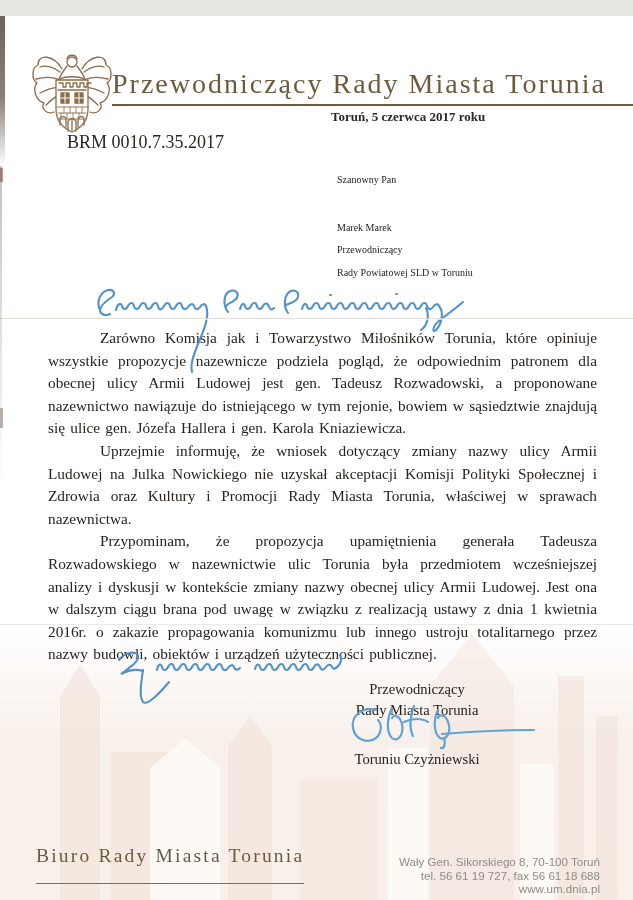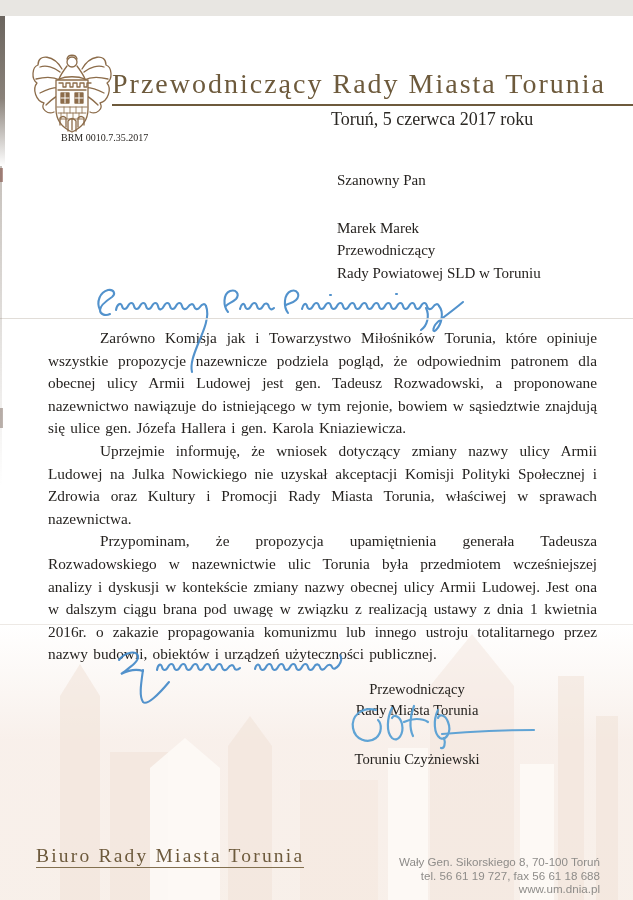--- a/index.html
+++ b/index.html
@@ -22,43 +22,43 @@
   .fold-line-1{position:absolute;left:0;top:302px;width:633px;height:1px;background:#dcd8d2;opacity:.85;z-index:5;}
   .fold-line-1:after{content:"";position:absolute;left:0;top:1px;width:633px;height:1px;background:#ffffff;opacity:.7;}
   .fold-line-2{position:absolute;left:0;top:608px;width:633px;height:1px;background:#e9e4de;opacity:.8;z-index:5;}
   
   .watermark{position:absolute;left:0;top:608px;width:633px;height:292px;z-index:1;}
   
   .coat-of-arms{position:absolute;left:28px;top:33px;width:86px;height:88px;z-index:2;}
   .page-title{position:absolute;left:112px;top:52px;z-index:2;
     font-size:28px;letter-spacing:2px;color:#6d5a3c;white-space:nowrap;font-weight:normal;margin:0;}
   .title-rule{position:absolute;left:112px;top:88px;width:521px;height:1.5px;background:#6d5a3c;z-index:2;}
-  .date-line{position:absolute;left:331px;top:93px;font-size:18px;color:#2b2824;z-index:2;}
-  .ref-number{position:absolute;left:61px;top:116px;font-size:10px;color:#2b2824;z-index:2;}
+  .date-line{position:absolute;left:331px;top:93px;font-size:13px;color:#2b2824;z-index:2;font-weight:bold;}
+  .ref-number{position:absolute;left:67px;top:116px;font-size:18px;color:#2b2824;z-index:2;}
   
-  .recipient{position:absolute;left:337px;top:153px;font-size:15px;line-height:22.5px;z-index:2;}
+  .recipient{position:absolute;left:337px;top:153px;font-size:10px;line-height:22.5px;z-index:2;}
   .recipient .gap{margin-top:25px;}
   
   .letter-body{position:absolute;left:48px;top:311px;width:549px;z-index:2;
     font-size:15.3px;line-height:22.6px;text-align:justify;word-spacing:1.5px;}
   .letter-body p{margin:0;text-indent:52px;}
   
   .hw{position:absolute;z-index:4;pointer-events:none;}
   .hw-greeting{left:90px;top:264px;width:385px;height:100px;}
   .hw-closing{left:105px;top:628px;width:250px;height:72px;}
   .hw-signature{left:346px;top:686px;width:195px;height:52px;}
   
   .sig-titles{position:absolute;left:342px;top:663px;width:150px;text-align:center;
     font-size:14.6px;line-height:21px;z-index:2;}
   .sig-name{position:absolute;left:342px;top:735px;width:150px;text-align:center;
     font-size:14.6px;z-index:2;}
   
   .footer-office{position:absolute;left:36px;top:829px;z-index:2;
     font-size:19.5px;letter-spacing:2.2px;color:#6d5a3c;white-space:nowrap;
-    border-bottom:1.5px solid #83704f;padding-bottom:0;}
+    border-bottom:1.5px solid #83704f;padding-bottom:16px;}
   .footer-address{position:absolute;right:33px;top:839px;text-align:right;z-index:2;
     font-family:"Liberation Sans", sans-serif;font-size:11.6px;line-height:13.5px;color:#8e8c89;}
 </style>
 </head>
 <body>
 
 <div class="page">
 
   <div class="edge-left-dark"></div>
   <div class="edge-left-faint"></div>

